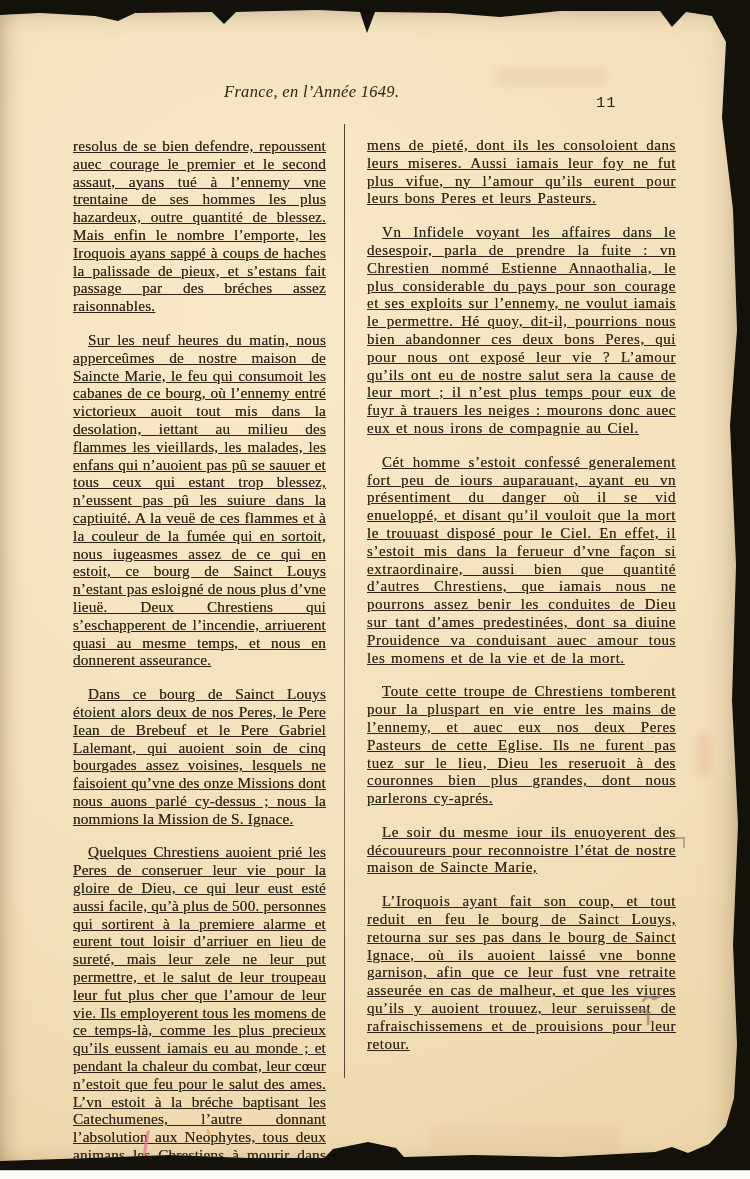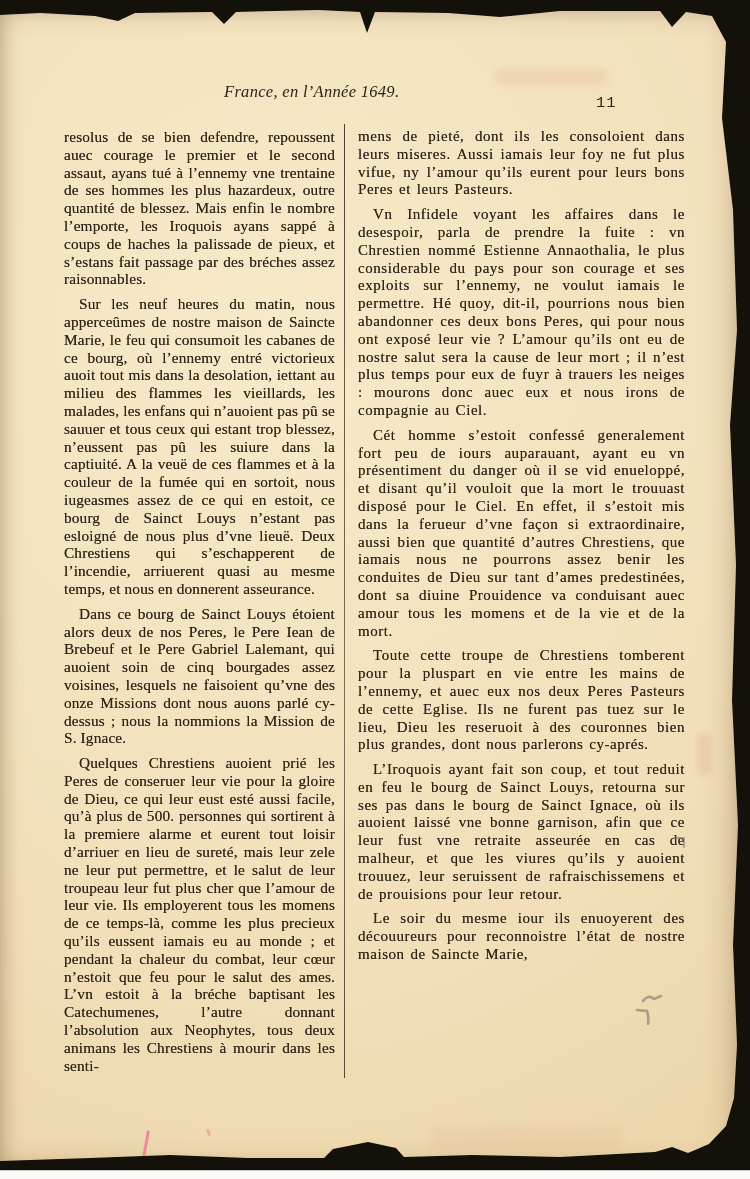--- a/index.html
+++ b/index.html
@@ -36,21 +36,21 @@
 
   .running-header{position:absolute;left:0;top:82px;width:750px;height:22px;color:var(--ink);}
   .header-title{position:absolute;left:224px;top:0;font-style:italic;font-size:16.5px;
     letter-spacing:.3px;white-space:nowrap;}
   .page-number{position:absolute;left:596px;top:12px;font-size:15.5px;letter-spacing:1px;font-family:Liberation Mono, monospace;}
 
   .col{position:absolute;top:121px;color:var(--ink);text-align:justify;
     line-height:17.8px;text-shadow:0 0 .5px rgba(45,35,22,.65);}
   .col-left{left:57px;width:285px;font-size:15.3px;letter-spacing:.15px;}
   .col-right{left:351px;width:341px;font-size:15px;letter-spacing:.55px;word-spacing:1.5px;}
-  .col p{margin:7px;padding:0;hyphens:auto;-webkit-hyphens:auto;}
+  .col p{margin:16px;padding:0;hyphens:auto;text-decoration:underline;-webkit-hyphens:auto;}
   .col p.indent{text-indent:15px;}
   .divider{position:absolute;left:344px;top:124px;width:1.3px;height:954px;
     background:linear-gradient(to bottom, rgba(48,38,24,.85), rgba(48,38,24,.6) 60%, rgba(48,38,24,.8));}
 
   .mark{position:absolute;}
   .pink-line{left:144px;top:1130px;width:2.6px;height:34px;background:var(--pencil-pink);
     opacity:.75;transform:rotate(10deg);border-radius:2px;}
   .orange-speck{left:207px;top:1129px;width:2.5px;height:7px;background:#e08a4a;
     opacity:.5;transform:rotate(-22deg);border-radius:2px;}
   .smudge{position:absolute;filter:blur(3px);border-radius:5px;}
@@ -77,22 +77,22 @@
         <p class="indent">Sur les neuf heures du matin, nous apperceûmes de nostre maison de Saincte Marie, le feu qui consumoit les cabanes de ce bourg, où l’ennemy entré victorieux auoit tout mis dans la desolation, iettant au milieu des flammes les vieillards, les malades, les enfans qui n’auoient pas pû se sauuer et tous ceux qui estant trop blessez, n’eussent pas pû les suiure dans la captiuité. A la veuë de ces flammes et à la couleur de la fumée qui en sortoit, nous iugeasmes assez de ce qui en estoit, ce bourg de Sainct Louys n’estant pas esloigné de nous plus d’vne lieuë. Deux Chrestiens qui s’eschapperent de l’incendie, arriuerent quasi au mesme temps, et nous en donnerent asseurance.</p>
         <p class="indent">Dans ce bourg de Sainct Louys étoient alors deux de nos Peres, le Pere Iean de Brebeuf et le Pere Gabriel Lalemant, qui auoient soin de cinq bourgades assez voisines, lesquels ne faisoient qu’vne des onze Missions dont nous auons parlé cy-dessus ; nous la nommions la Mission de S. Ignace.</p>
         <p class="indent">Quelques Chrestiens auoient prié les Peres de conseruer leur vie pour la gloire de Dieu, ce qui leur eust esté aussi facile, qu’à plus de 500. personnes qui sortirent à la premiere alarme et eurent tout loisir d’arriuer en lieu de sureté, mais leur zele ne leur put permettre, et le salut de leur troupeau leur fut plus cher que l’amour de leur vie. Ils employerent tous les momens de ce temps-là, comme les plus precieux qu’ils eussent iamais eu au monde ; et pendant la chaleur du combat, leur cœur n’estoit que feu pour le salut des ames. L’vn estoit à la bréche baptisant les Catechumenes, l’autre donnant l’absolution aux Neophytes, tous deux animans les Chrestiens à mourir dans les senti-</p>
       </div>
     <div class="divider"></div>
     <div class="col col-right" id="col-right">
         <p class="">mens de pieté, dont ils les consoloient dans leurs miseres. Aussi iamais leur foy ne fut plus vifue, ny l’amour qu’ils eurent pour leurs bons Peres et leurs Pasteurs.</p>
         <p class="indent">Vn Infidele voyant les affaires dans le desespoir, parla de prendre la fuite : vn Chrestien nommé Estienne Annaothalia, le plus considerable du pays pour son courage et ses exploits sur l’ennemy, ne voulut iamais le permettre. Hé quoy, dit-il, pourrions nous bien abandonner ces deux bons Peres, qui pour nous ont exposé leur vie ? L’amour qu’ils ont eu de nostre salut sera la cause de leur mort ; il n’est plus temps pour eux de fuyr à trauers les neiges : mourons donc auec eux et nous irons de compagnie au Ciel.</p>
         <p class="indent">Cét homme s’estoit confessé generalement fort peu de iours auparauant, ayant eu vn présentiment du danger où il se vid enueloppé, et disant qu’il vouloit que la mort le trouuast disposé pour le Ciel. En effet, il s’estoit mis dans la ferueur d’vne façon si extraordinaire, aussi bien que quantité d’autres Chrestiens, que iamais nous ne pourrons assez benir les conduites de Dieu sur tant d’ames predestinées, dont sa diuine Prouidence va conduisant auec amour tous les momens et de la vie et de la mort.</p>
         <p class="indent">Toute cette troupe de Chrestiens tomberent pour la pluspart en vie entre les mains de l’ennemy, et auec eux nos deux Peres Pasteurs de cette Eglise. Ils ne furent pas tuez sur le lieu, Dieu les reseruoit à des couronnes bien plus grandes, dont nous parlerons cy-aprés.</p>
+        <p class="indent">Le soir du mesme iour ils enuoyerent des découureurs pour reconnoistre l’état de nostre maison de Saincte Marie,</p>
         <p class="indent">L’Iroquois ayant fait son coup, et tout reduit en feu le bourg de Sainct Louys, retourna sur ses pas dans le bourg de Sainct Ignace, où ils auoient laissé vne bonne garnison, afin que ce leur fust vne retraite asseurée en cas de malheur, et que les viures qu’ils y auoient trouuez, leur seruissent de rafraischissemens et de prouisions pour leur retour.</p>
-        <p class="indent">Le soir du mesme iour ils enuoyerent des découureurs pour reconnoistre l’état de nostre maison de Saincte Marie,</p>
       </div>
 
     <svg class="mark" style="left:641px;top:991px;" width="24" height="17">
       <path d="M2,10 Q7,3 13,8 L20,5" fill="none" stroke="#8d8478" stroke-width="2.6" stroke-linecap="round" opacity="0.7"></path>
     </svg>
     <svg class="mark" style="left:635px;top:1007px;" width="20" height="20">
       <path d="M2,3 L12,4 Q14,10 13,17" fill="none" stroke="#8d8478" stroke-width="2.6" stroke-linecap="round" opacity="0.7"></path>
     </svg>
     <svg class="mark" style="left:673px;top:836px;" width="14" height="13">
       <path d="M1,2 L11,2 L11,11" fill="none" stroke="#7d7568" stroke-width="1.8" stroke-linecap="round" opacity="0.6"></path>

